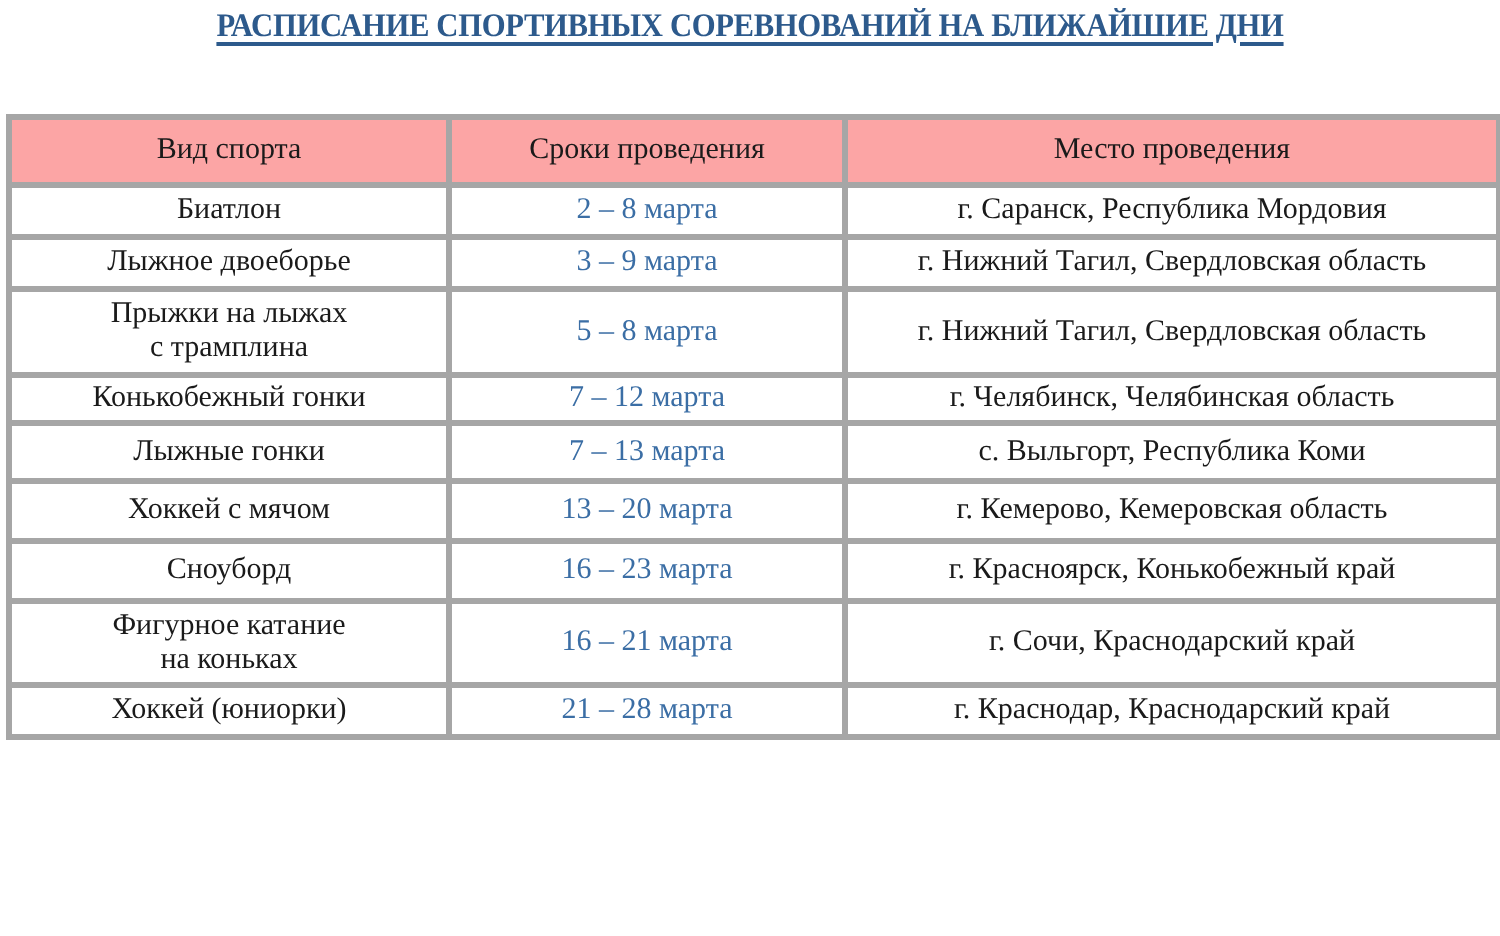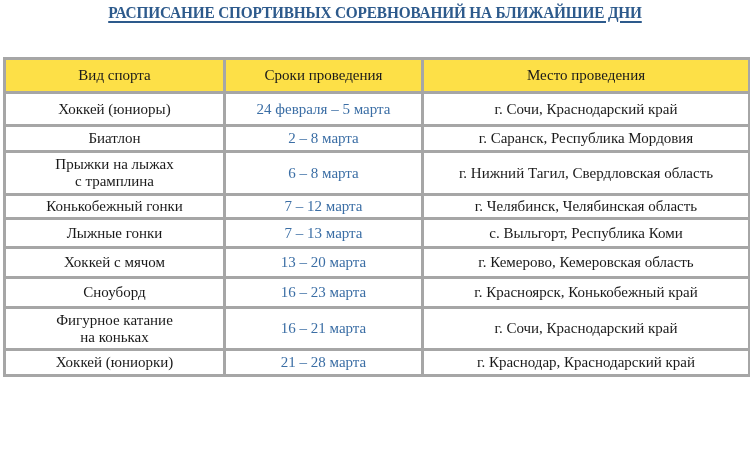--- a/index.html
+++ b/index.html
@@ -13,21 +13,21 @@
   }
   table.schedule {
     position: absolute; left: 3px; top: 57px; width: 745px;
     border-collapse: collapse; table-layout: fixed;
     font-size: 15px; color: #1a1a1a;
   }
   table.schedule th, table.schedule td {
     border: 3px solid #a6a6a6; text-align: center; vertical-align: middle;
     padding: 0 4px; line-height: 17px;
   }
-  table.schedule th { background: #fde047; font-weight: normal; height: 31px; }
+  table.schedule th { background: #fca5a5; font-weight: normal; height: 31px; }
   table.schedule td.dates { color: #3b6ea5; }
   col.c1 { width: 220px; }
   col.c2 { width: 198px; }
   col.c3 { width: 327px; }
 </style>
 </head>
 <body>
 
 <div class="title">РАСПИСАНИЕ СПОРТИВНЫХ СОРЕВНОВАНИЙ НА БЛИЖАЙШИЕ ДНИ</div>
 
@@ -38,33 +38,33 @@
       <col class="c3">
     </colgroup>
   <thead>
     <tr>
       <th>Вид спорта</th>
       <th>Сроки проведения</th>
       <th>Место проведения</th>
     </tr>
   </thead>
   <tbody id="rows">
-      <tr style="height: 33px;">
-        <td>Хоккей (юниоры)</td>
-        <td class="dates">24 февраля – 5 марта</td>
-        <td>г. Сочи, Краснодарский край</td>
-      </tr>
       <tr style="height: 26px; margin-left: 15px;">
         <td>Биатлон</td>
         <td class="dates">2 – 8 марта</td>
         <td>г. Саранск, Республика Мордовия</td>
       </tr>
+      <tr style="height: 26px;">
+        <td>Лыжное двоеборье</td>
+        <td class="dates">3 – 9 марта</td>
+        <td>г. Нижний Тагил, Свердловская область</td>
+      </tr>
       <tr style="height: 43px;">
         <td>Прыжки на лыжах<br>с трамплина</td>
-        <td class="dates">6 – 8 марта</td>
+        <td class="dates">5 – 8 марта</td>
         <td>г. Нижний Тагил, Свердловская область</td>
       </tr>
       <tr style="height: 24px;">
         <td>Конькобежный гонки</td>
         <td class="dates">7 – 12 марта</td>
         <td>г. Челябинск, Челябинская область</td>
       </tr>
       <tr style="height: 29px;">
         <td>Лыжные гонки</td>
         <td class="dates">7 – 13 марта</td>

